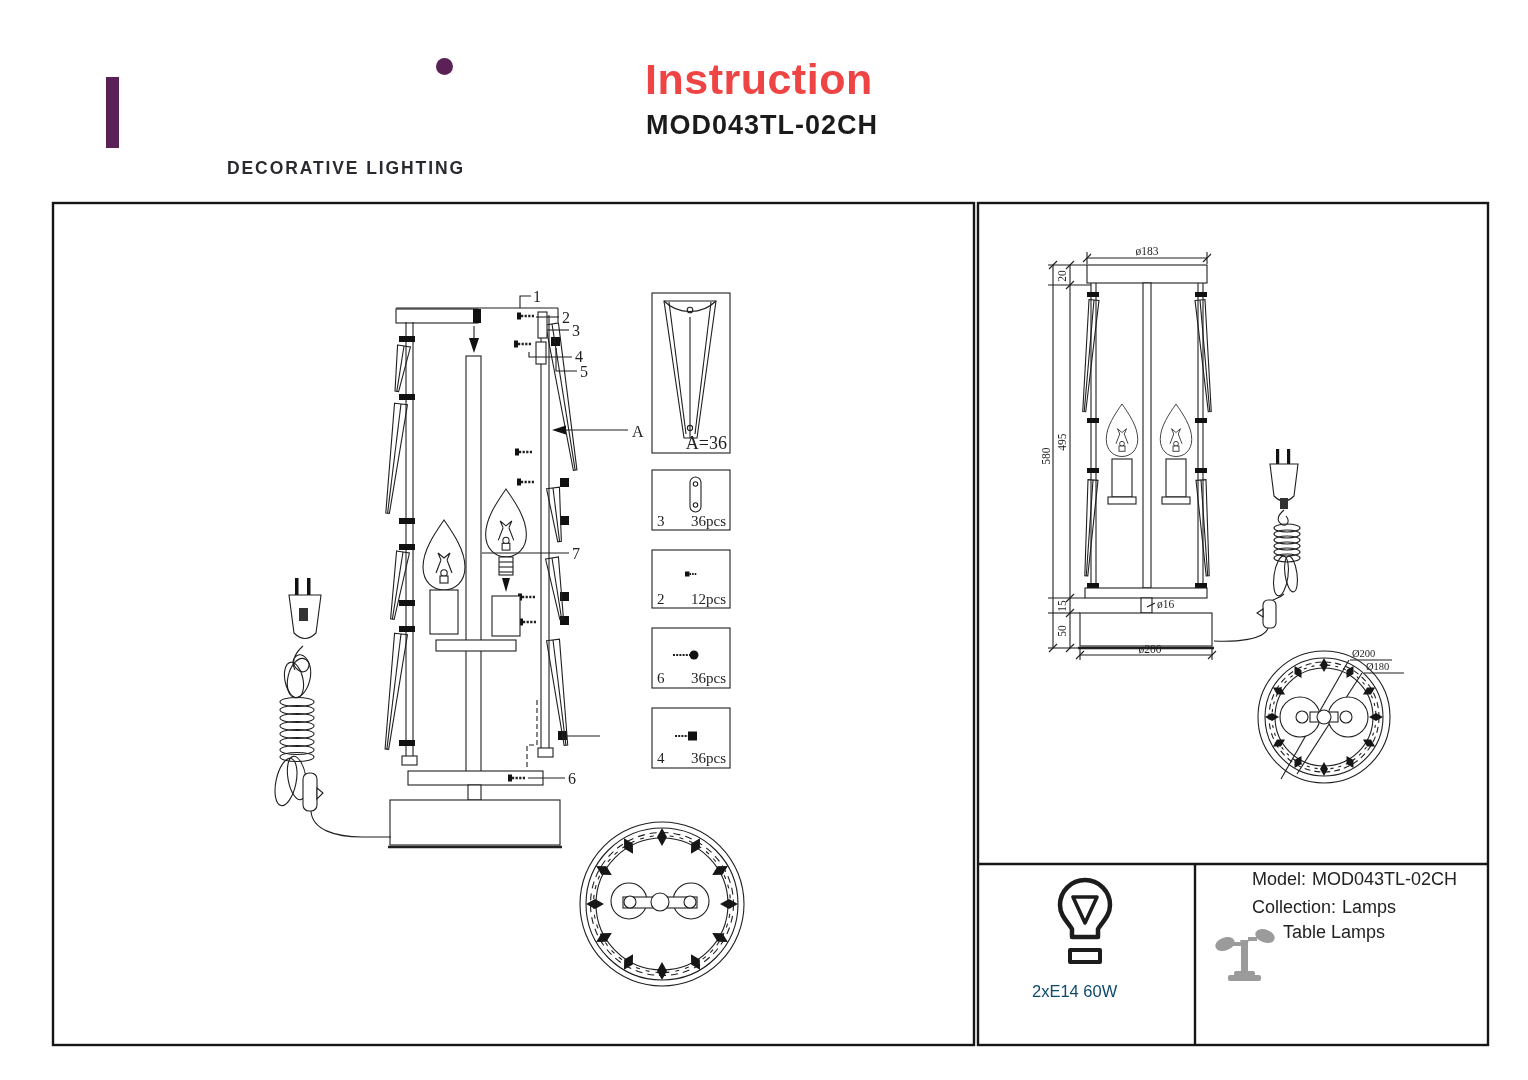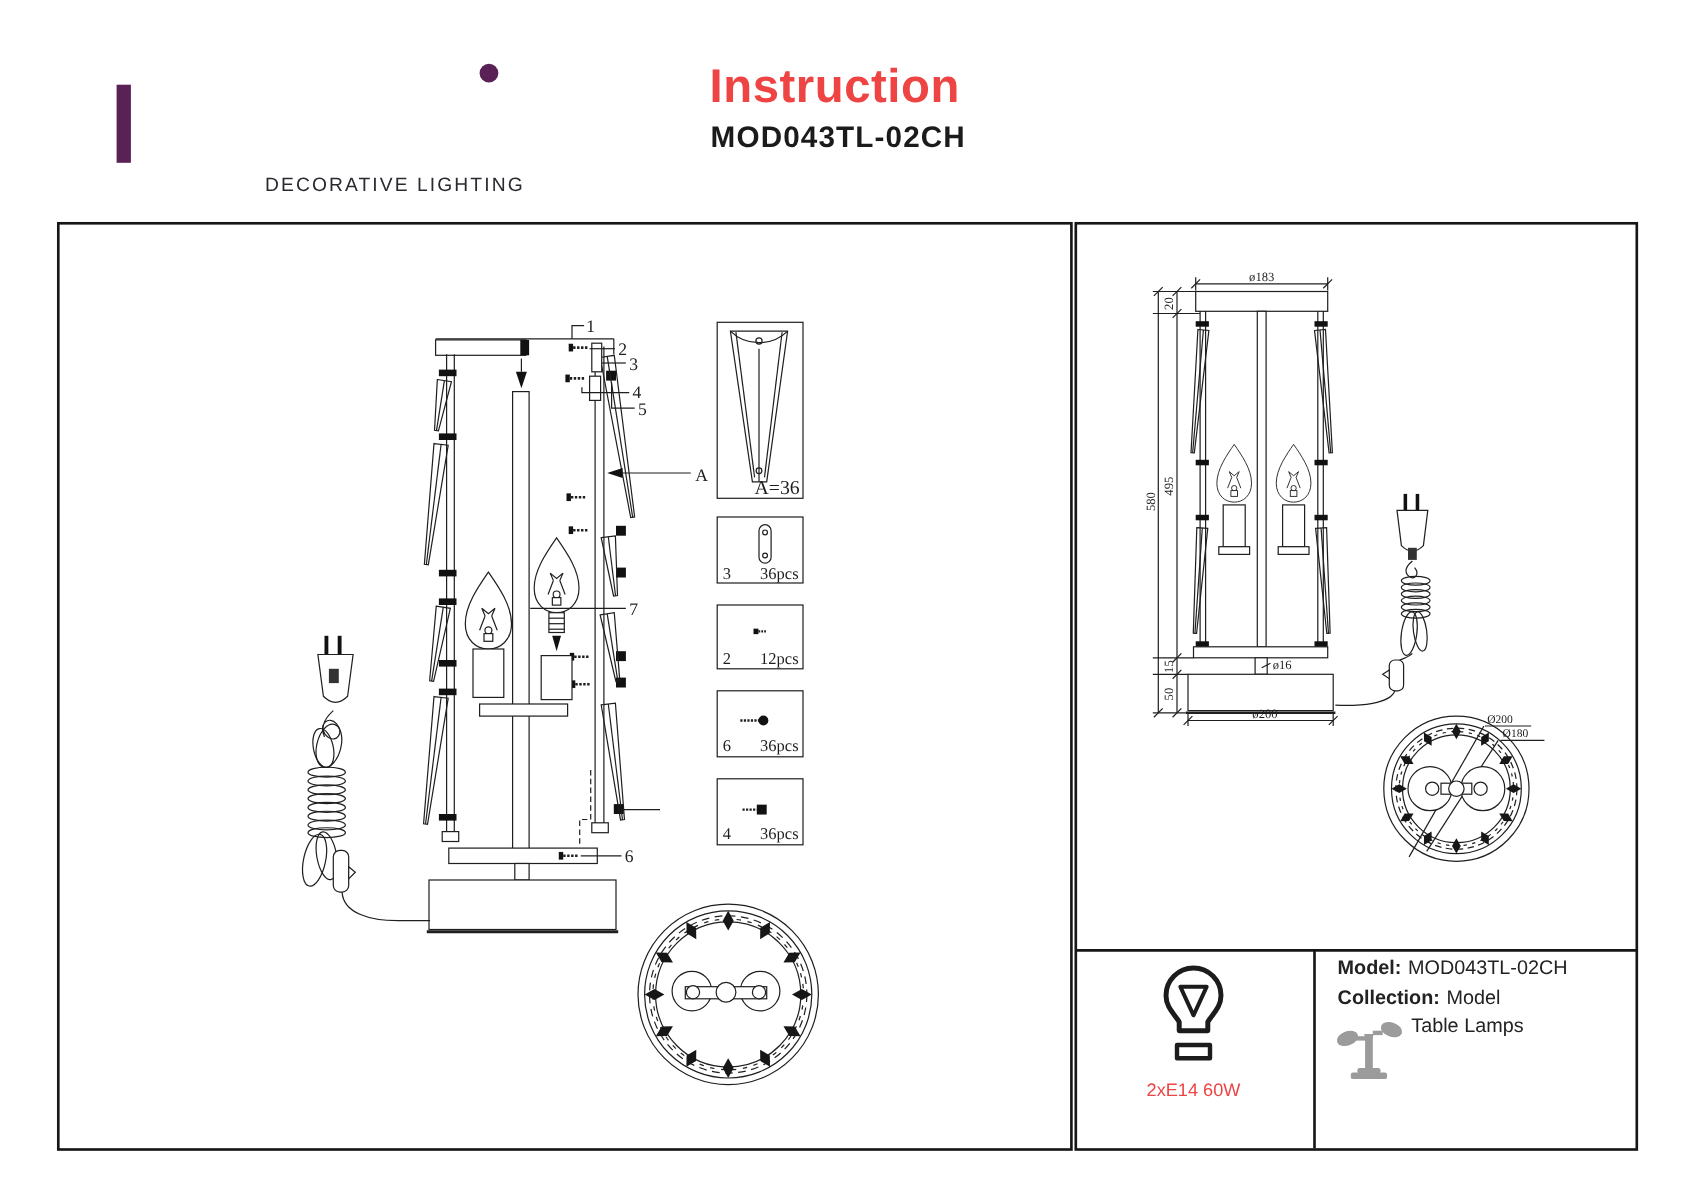--- a/index.html
+++ b/index.html
@@ -10,33 +10,33 @@
   .abs{position:absolute;}
   
   .logo-wrap{left:55px;top:70px;width:420px;height:105px;}
   .brand{
     font-weight:700;font-size:80px;line-height:1;letter-spacing:4px;
     color:#272329;white-space:nowrap;
   }
   .accent-bar{left:51px;top:7px;width:13px;height:71px;background:#5a2157;}
   .accent-dot{left:381px;top:-12px;width:17px;height:17px;border-radius:50%;background:#5a2157;}
   .tagline{
-    left:132px;top:158px;width:345px;text-align:right;
-    font-size:17.5px;font-weight:400;letter-spacing:1.9px;color:#2b2830;
+    left:120px;top:158px;width:345px;text-align:right;
+    font-size:17.5px;font-weight:700;letter-spacing:1.9px;color:#2b2830;
   }
   .doc-title{left:645px;top:55px;font-size:43px;font-weight:700;color:#ef4444;letter-spacing:.5px;}
   .doc-model{left:646px;top:110px;font-size:27px;font-weight:600;color:#1b1b1b;letter-spacing:1px;}
   
   .spec-line{font-size:18px;color:#222;white-space:nowrap;}
-  .spec-line .lbl{font-weight:700;}
+  .spec-line .lbl{font-weight:400;margin-left:36px;}
   .spec-line .val{font-weight:500;margin-left:6px;}
   .spec-model{left:1216px;top:869px;}
   .spec-collection{left:1216px;top:897px;}
   .spec-category{left:1283px;top:922px;font-size:18px;font-weight:500;color:#222;}
-  .bulb-caption{left:1032px;top:982px;width:106px;text-align:center;font-size:16.5px;color:#ef4444;}
+  .bulb-caption{left:1032px;top:982px;width:106px;text-align:left;font-size:16.5px;color:#0c4a6e;}
   
   svg.art{left:0;top:0;width:1528px;height:1080px;}
   svg text{font-family:"Liberation Serif",serif;fill:#1f1f1f;}
   .tCall{font-size:16px;}
   .tDim{font-size:11.5px;}
   .tSmall{font-size:10.5px;}
   .tQty{font-size:15px;}
   .tCode{font-size:18px;}
 </style>
 </head>
@@ -464,15 +464,15 @@
 </div>
 <div class="abs tagline">DECORATIVE LIGHTING</div>
 <div class="abs doc-title">Instruction</div>
 <div class="abs doc-model">MOD043TL-02CH</div>
 
 <div class="abs bulb-caption">2xE14 60W</div>
 <div class="abs spec-line spec-model">
   <span class="lbl">Model:</span><span class="val">MOD043TL-02CH</span>
 </div>
 <div class="abs spec-line spec-collection">
-  <span class="lbl">Collection:</span><span class="val">Model</span>
+  <span class="lbl">Collection:</span><span class="val">Lamps</span>
 </div>
 <div class="abs spec-category">Table Lamps</div>
 
 </body></html>

